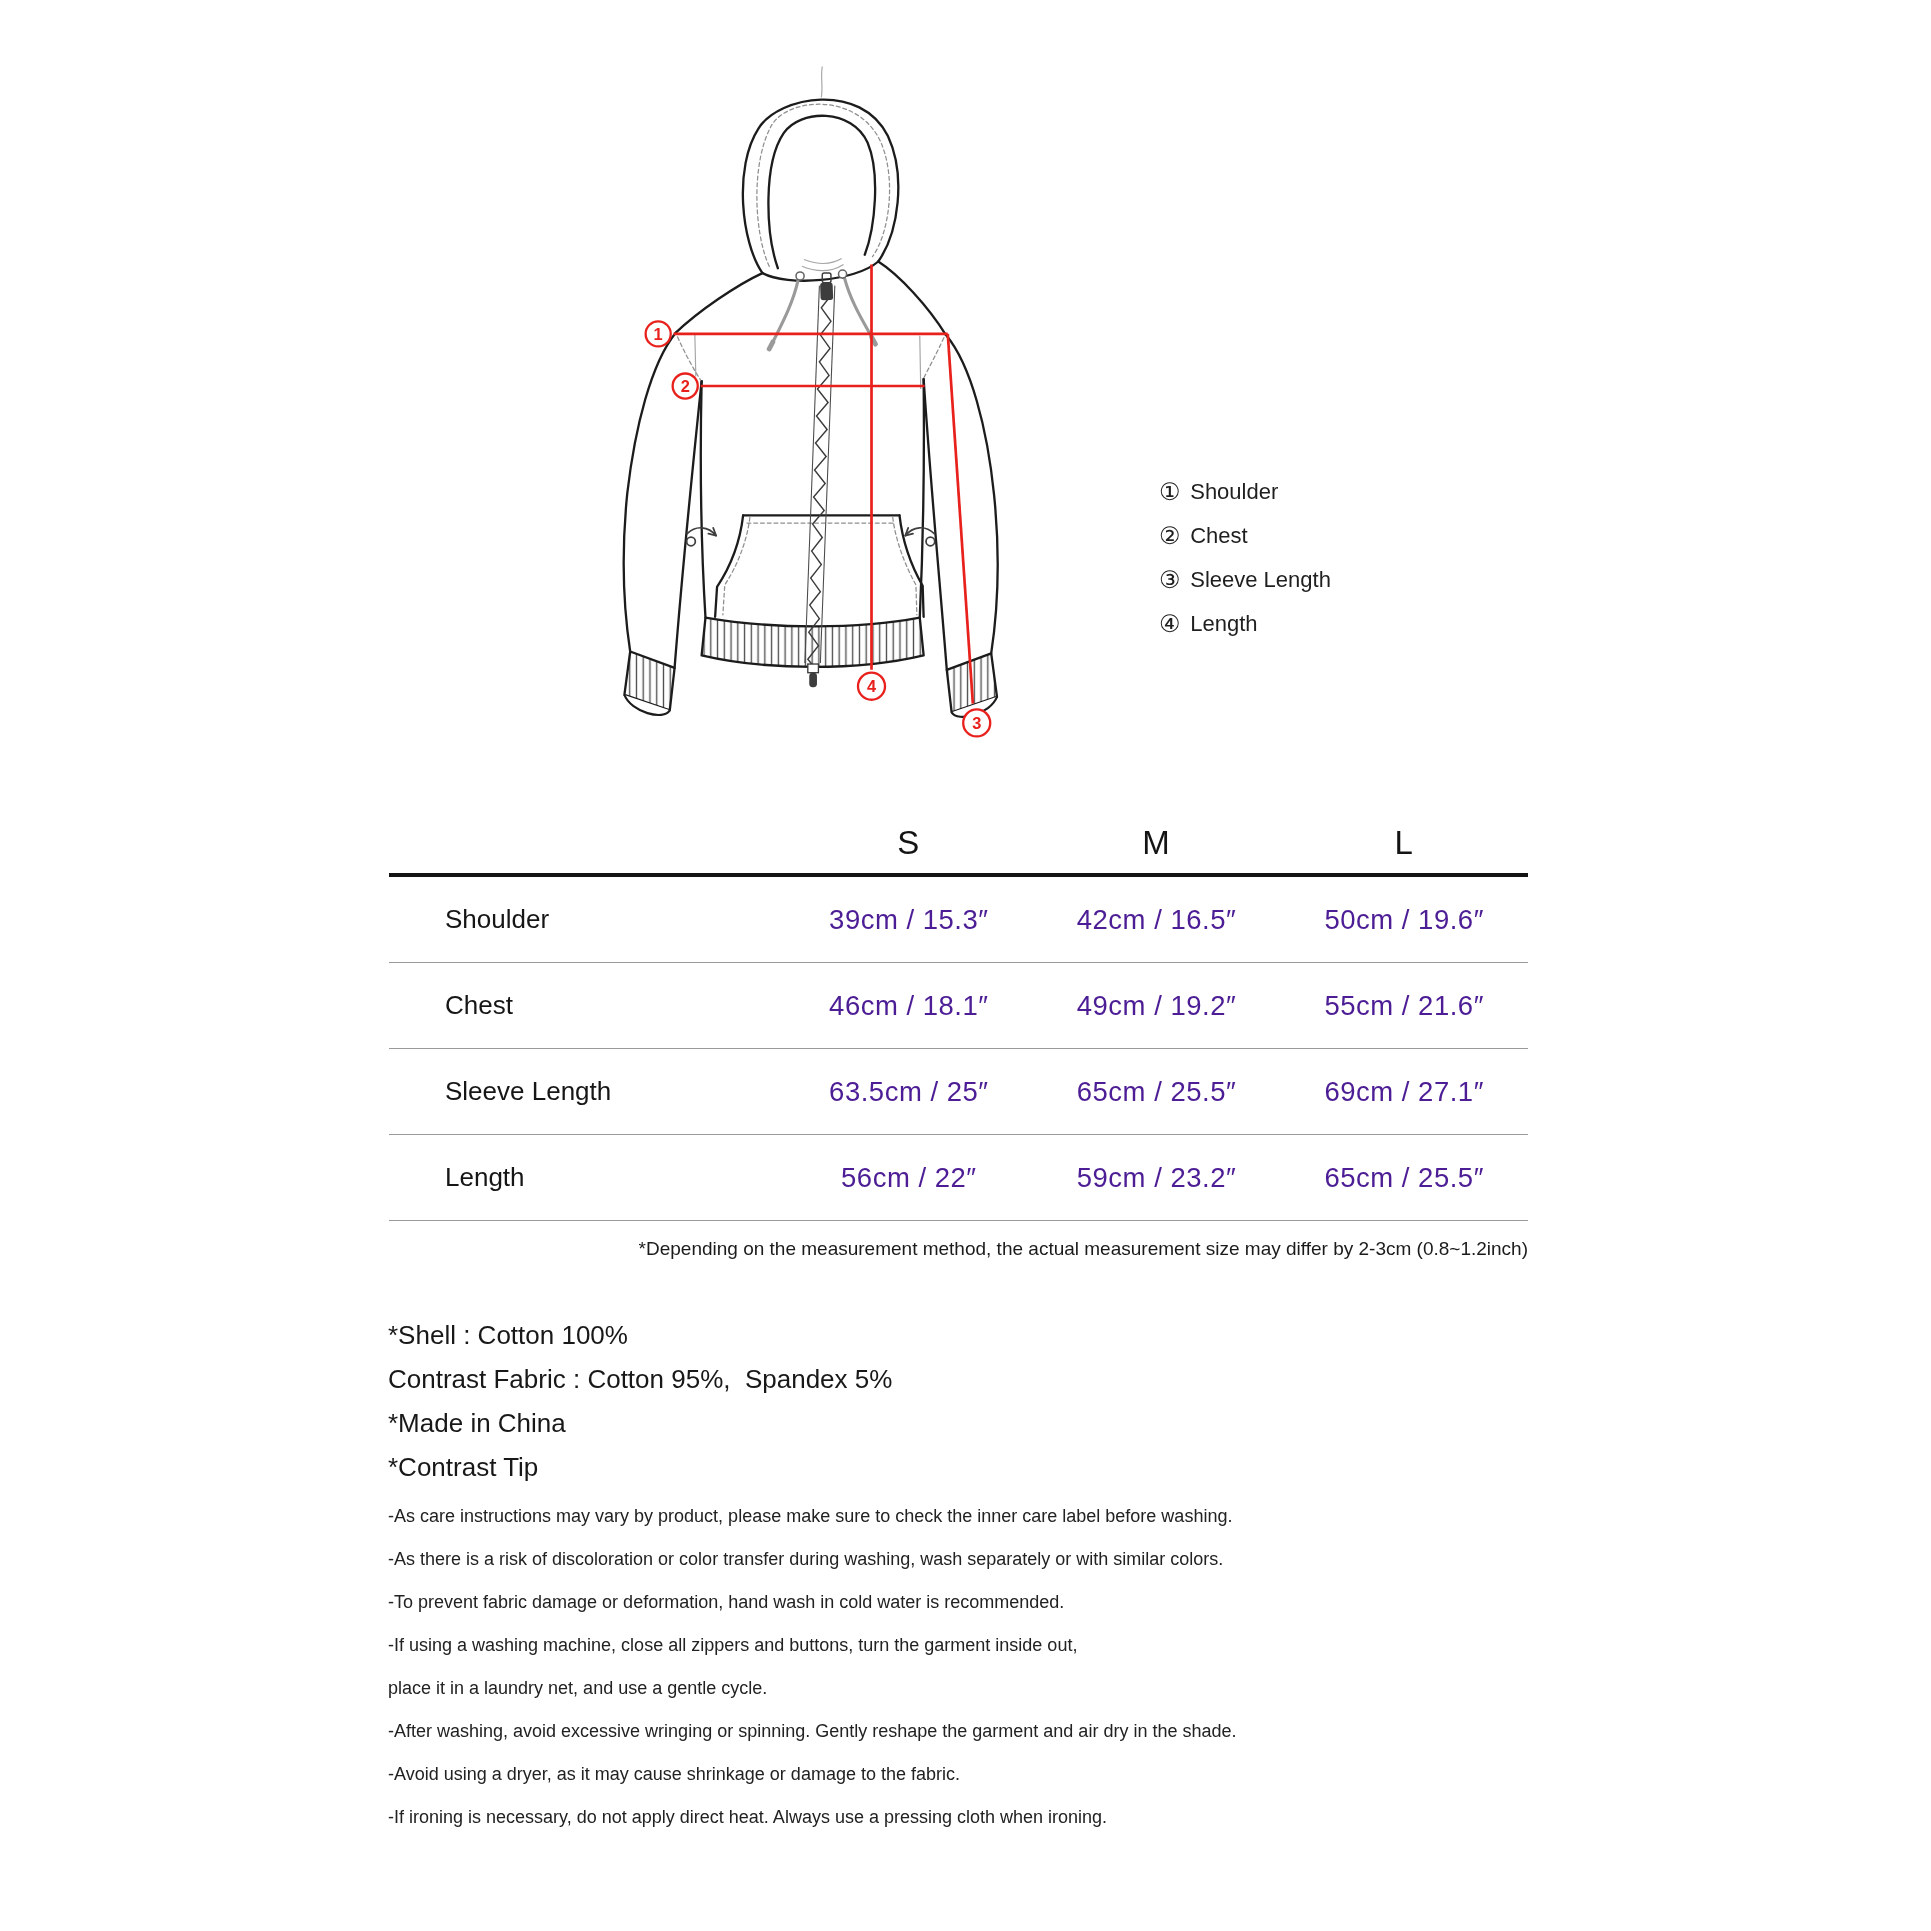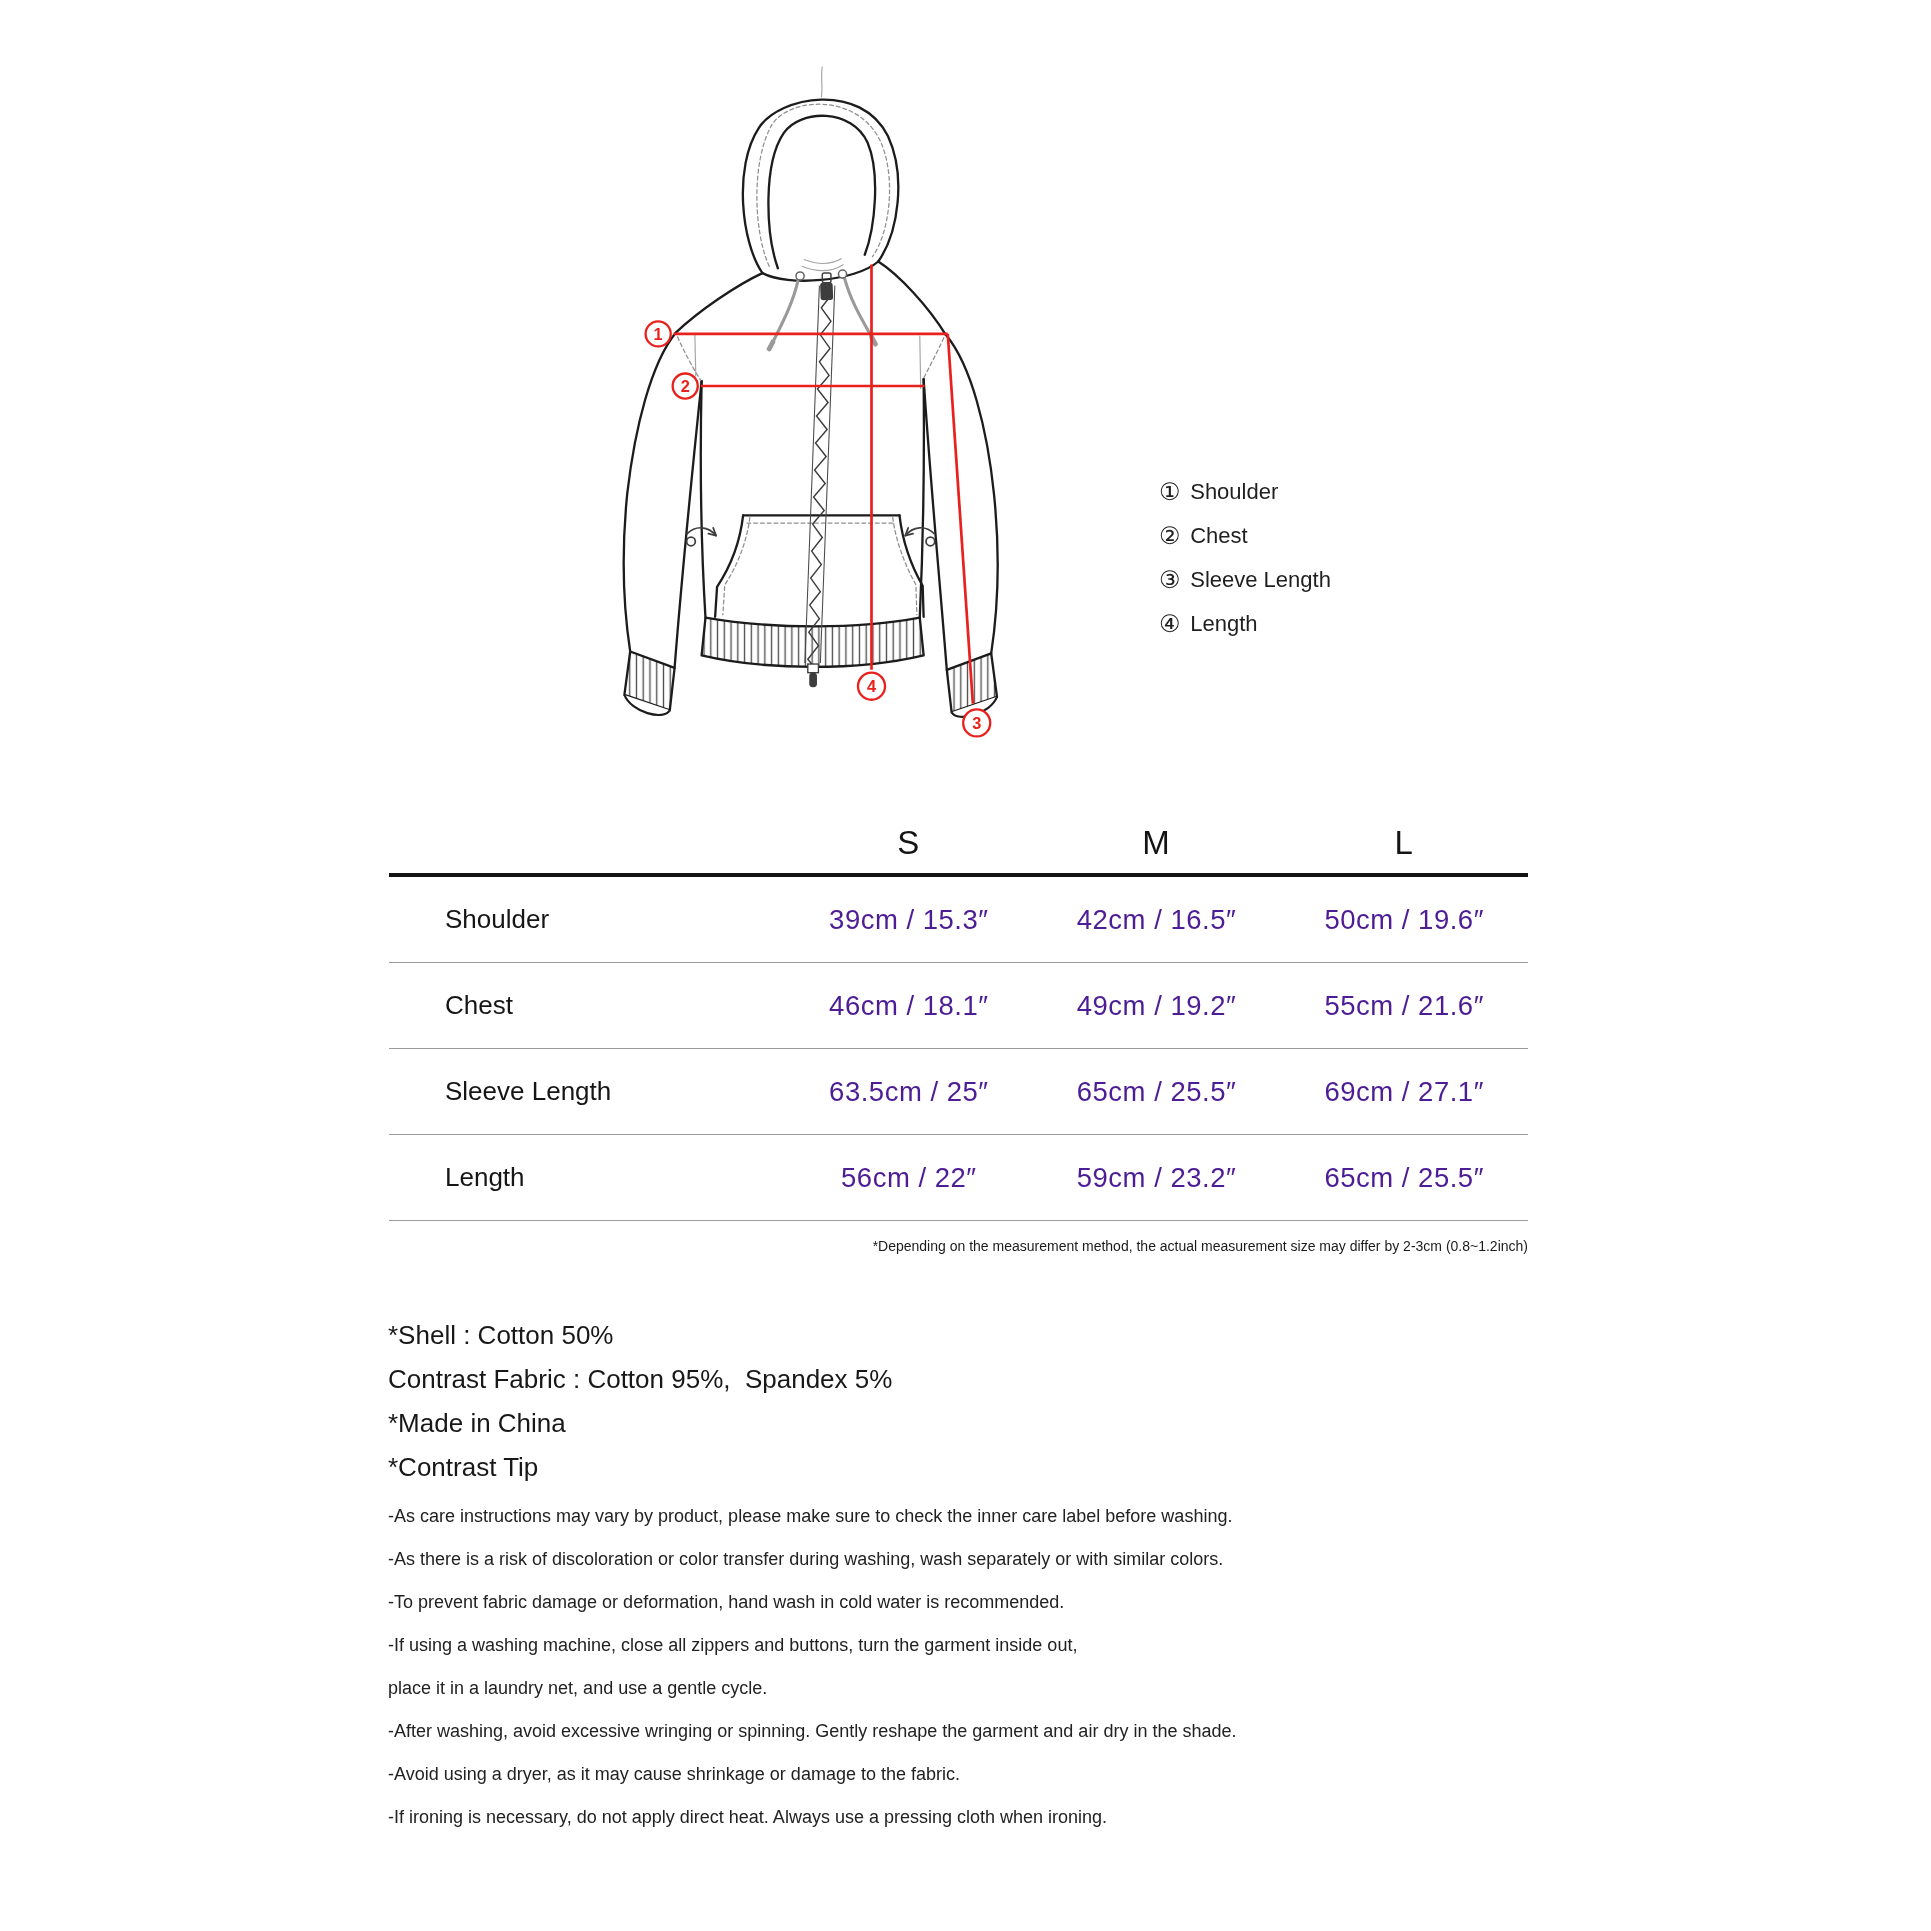--- a/index.html
+++ b/index.html
@@ -10,21 +10,21 @@
   .legend-item{height:44px;display:flex;align-items:center;gap:9.7px;font-size:22px;color:#1f1f1f;}
   .legend-num{font-size:24px;line-height:1;}
   .sizes{position:absolute;left:389px;top:813px;width:1139px;}
   .thead{display:grid;grid-template-columns:396px 1fr 1fr 1fr;height:60px;align-items:center;}
   .thead .col{text-align:center;font-size:33px;color:#141414;letter-spacing:1px;}
   .rule{border-top:4.8px solid #141414;}
   .trow{display:grid;grid-template-columns:396px 1fr 1fr 1fr;height:85px;align-items:center;
         border-bottom:1px solid #9a9a9a;}
   .trow .rlabel{padding-left:56px;font-size:26px;color:#161616;}
   .trow .val{text-align:center;font-size:27.5px;letter-spacing:0.5px;color:#4c1d95;}
-  .note{margin-top:17.4px;text-align:right;font-size:14px;color:#1b1b1b;}
+  .note{margin-top:17.4px;text-align:right;font-size:19px;color:#1b1b1b;}
   .info{position:absolute;left:388px;top:1313px;width:1217px;}
   .mat{font-size:26px;line-height:44px;white-space:pre-wrap;color:#181818;}
   .tips{margin-top:5.8px;}
   .tip{font-size:18px;line-height:43px;white-space:pre-wrap;color:#222;}
 </style>
 </head>
 <body>
 
 <div class="canvas">
 
@@ -184,21 +184,21 @@
       <div class="rlabel">Length</div>
       <div class="val">56cm / 22″</div>
       <div class="val">59cm / 23.2″</div>
       <div class="val">65cm / 25.5″</div>
     </div>
 
     <div class="note">*Depending on the measurement method, the actual measurement size may differ by 2-3cm (0.8~1.2inch)</div>
   </div>
 
   <div class="info">
-    <div class="mat">*Shell : Cotton 50%</div>
+    <div class="mat">*Shell : Cotton 100%</div>
     <div class="mat">Contrast Fabric : Cotton 95%,  Spandex 5%</div>
     <div class="mat">*Made in China</div>
     <div class="mat">*Contrast Tip</div>
     <div class="tips">
       <div class="tip">-As care instructions may vary by product, please make sure to check the inner care label before washing.</div>
       <div class="tip">-As there is a risk of discoloration or color transfer during washing, wash separately or with similar colors.</div>
       <div class="tip">-To prevent fabric damage or deformation, hand wash in cold water is recommended.</div>
       <div class="tip">-If using a washing machine, close all zippers and buttons, turn the garment inside out,</div>
       <div class="tip">place it in a laundry net, and use a gentle cycle.</div>
       <div class="tip">-After washing, avoid excessive wringing or spinning. Gently reshape the garment and air dry in the shade.</div>

